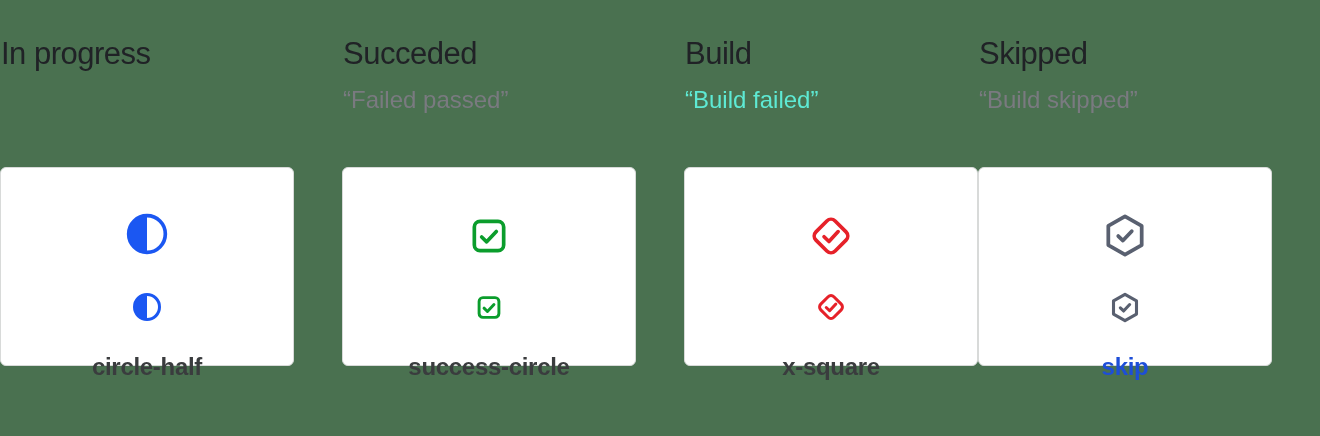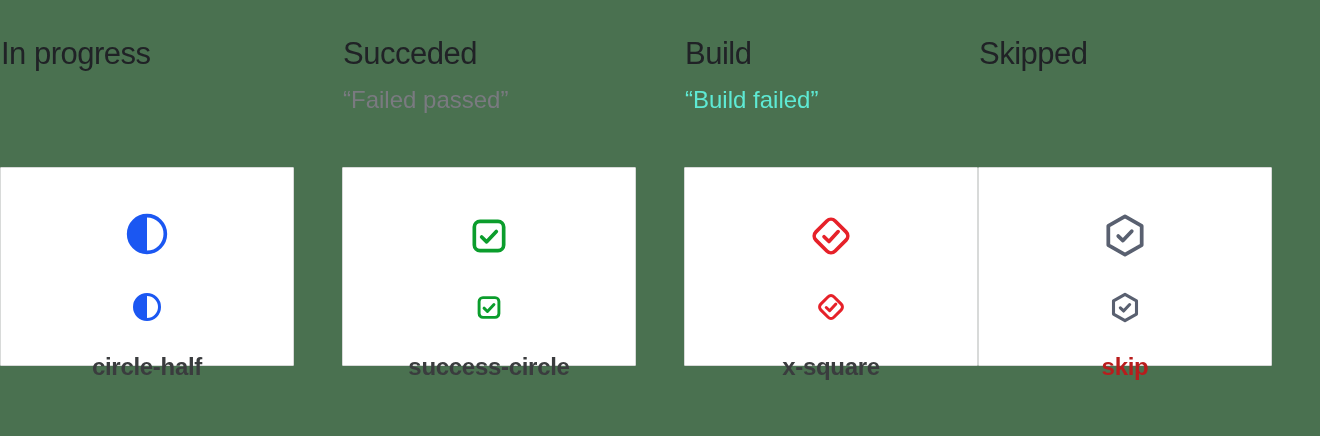--- a/index.html
+++ b/index.html
@@ -45,21 +45,21 @@
   }
 
   .card {
     position: absolute;
     top: 167px;
     left: 0;
     width: 294px;
     height: 199px;
     background: #ffffff;
     border: 1.5px solid #d8dad9;
-    border-radius: 1px;
+    border-radius: 6px;
     padding-left: 29px;
   }
 
   .icon {
     position: absolute;
     left: 50%;
     transform: translateX(-50%);
   }
   .icon svg { display: block; width: 100%; height: 100%; }
 
@@ -147,32 +147,33 @@
         </svg>
       </div>
       <div class="card-footer" style="background-color: #22c55e;">
         <span class="icon-name" style="color: rgb(58, 60, 62);">x-square</span>
       </div>
     </div>
   </div>
 
   <div class="col col-3">
     <div class="col-title" style="color: rgb(32, 34, 38);">Skipped</div>
+    <div class="col-subtitle" style="color: rgb(122, 122, 128);">“Build skipped”</div>
     <div class="card">
       <div class="icon" style="top: 45px; width: 45px; height: 45px; color: rgb(89, 96, 112);">
         <svg viewBox="0 0 24 24" fill="none" stroke="currentColor" stroke-width="2" stroke-linecap="round" stroke-linejoin="round">
           <path d="M12 1.8 L20.9 6.9 V17.1 L12 22.2 L3.1 17.1 V6.9 Z"></path>
           <path d="M8.4 12.3 L10.9 14.7 L15.6 9.7"></path>
         </svg>
       </div>
       <div class="icon" style="top: 124px; width: 31px; height: 31px; color: rgb(89, 96, 112);">
         <svg viewBox="0 0 24 24" fill="none" stroke="currentColor" stroke-width="2.4" stroke-linecap="round" stroke-linejoin="round">
           <path d="M12 1.8 L20.9 6.9 V17.1 L12 22.2 L3.1 17.1 V6.9 Z"></path>
           <path d="M8.4 12.3 L10.9 14.7 L15.6 9.7"></path>
         </svg>
       </div>
       <div class="card-footer" style="background-color: rgb(241, 241, 242);">
-        <span class="icon-name" style="color: #b91c1c;">skip</span>
+        <span class="icon-name" style="color: #1d4ed8;">skip</span>
       </div>
     </div>
   </div>
 
 </div>
 
 </body></html>

